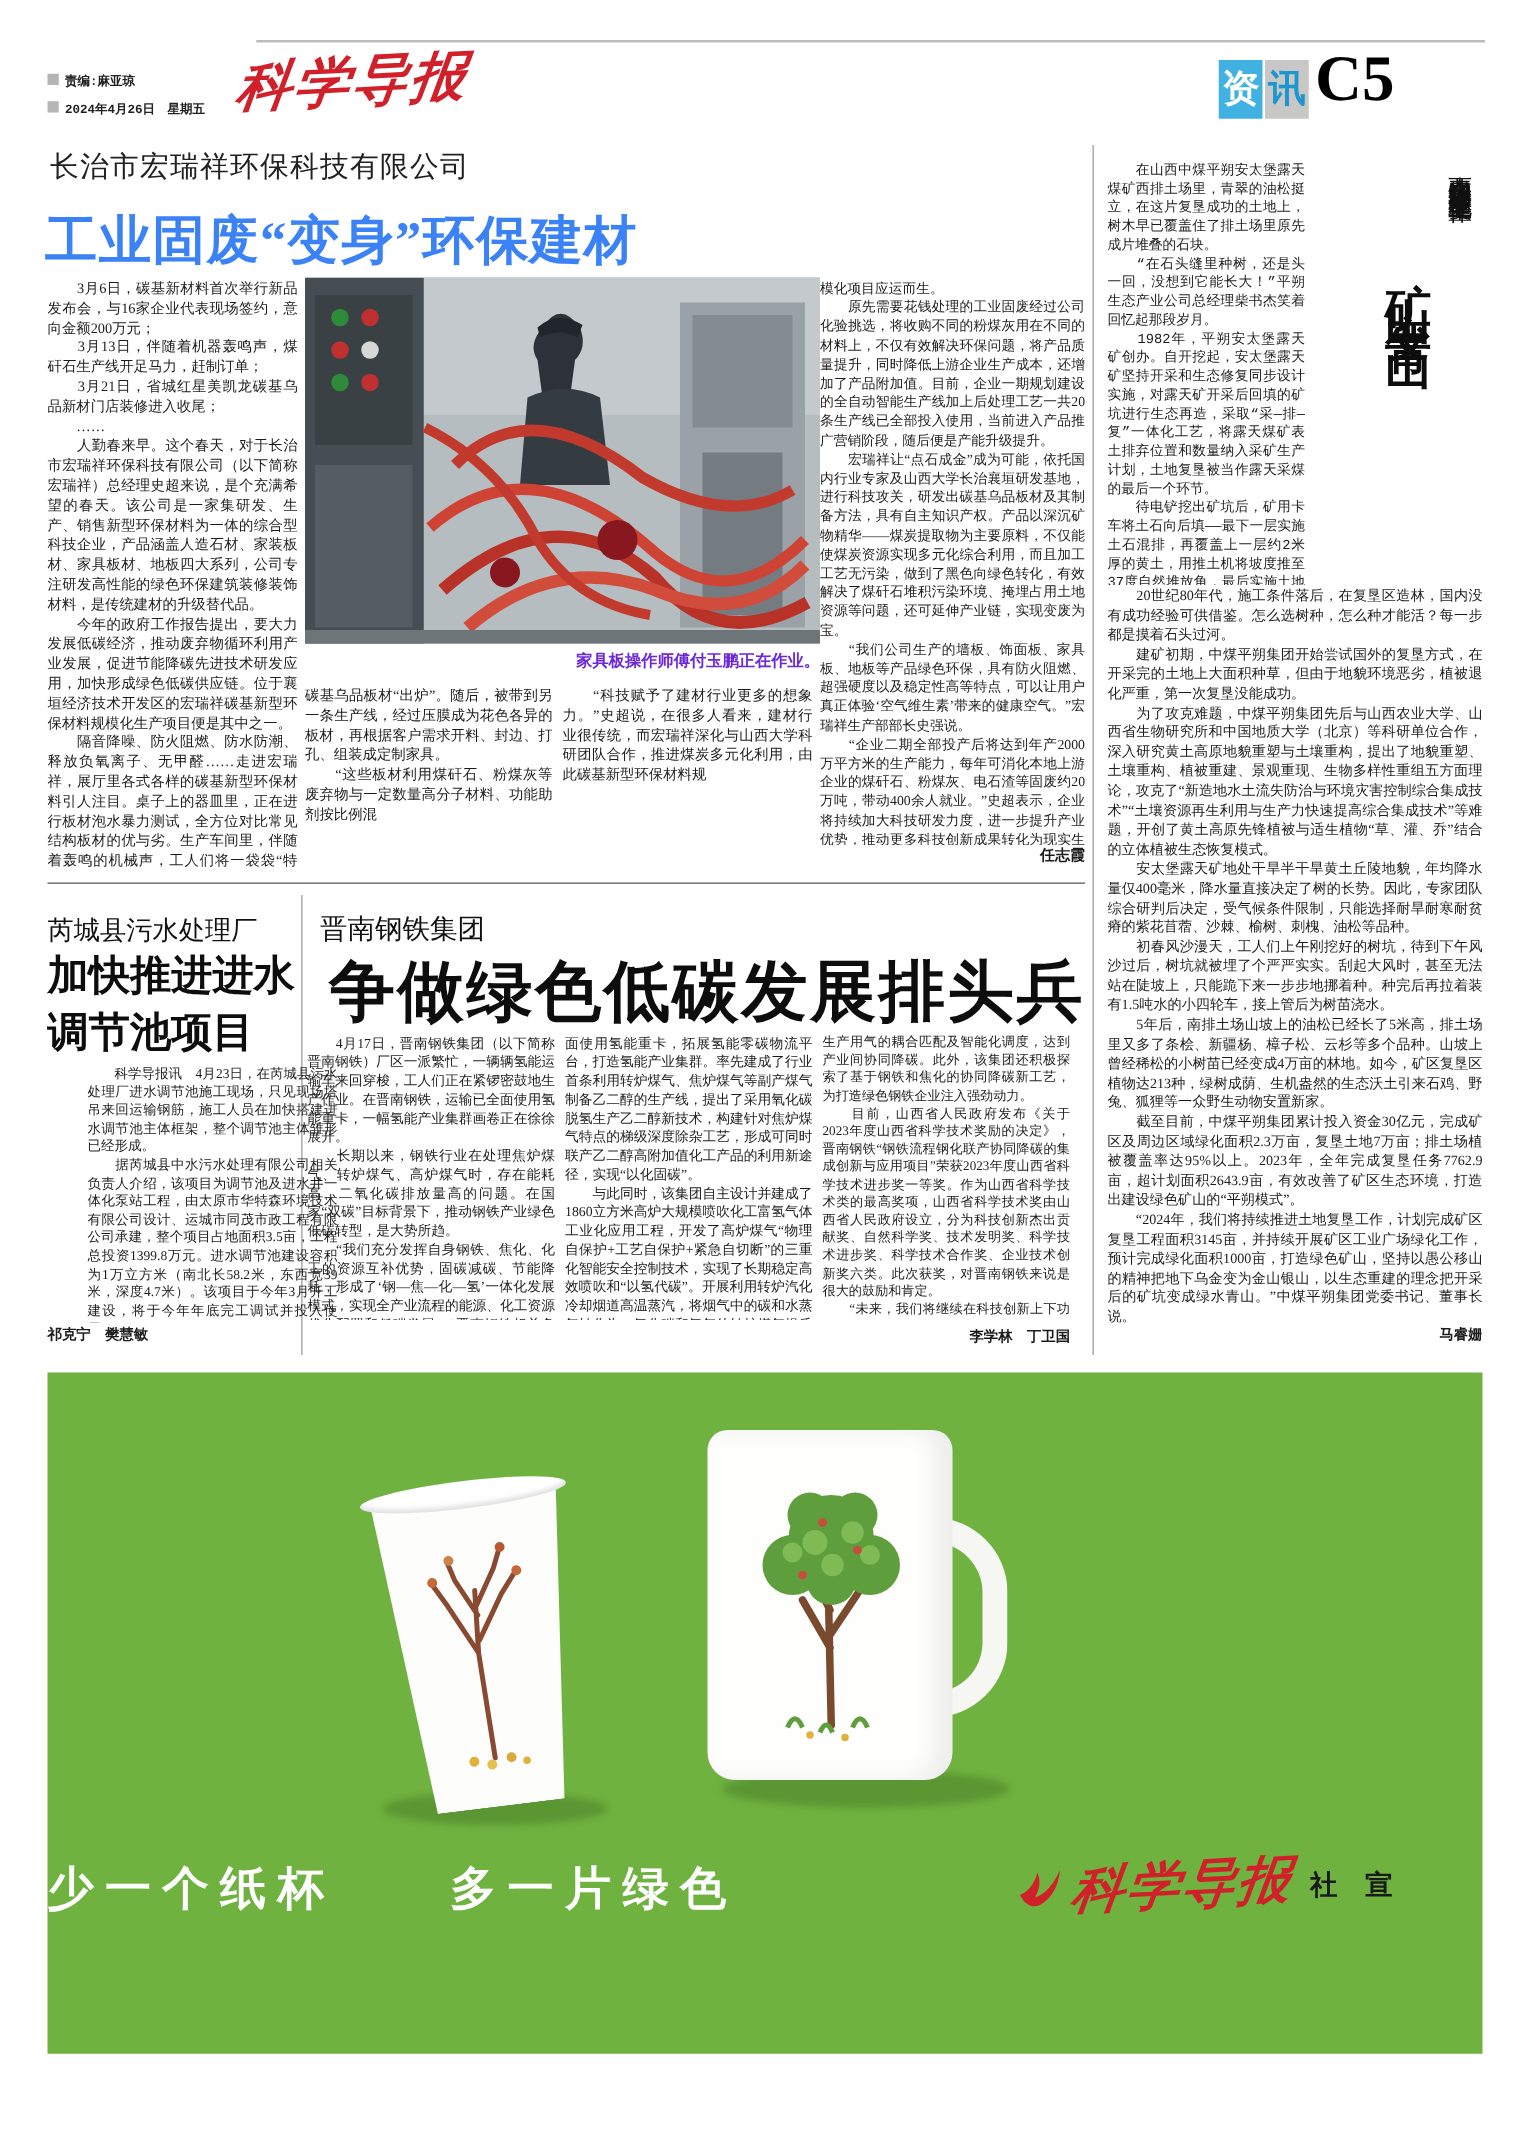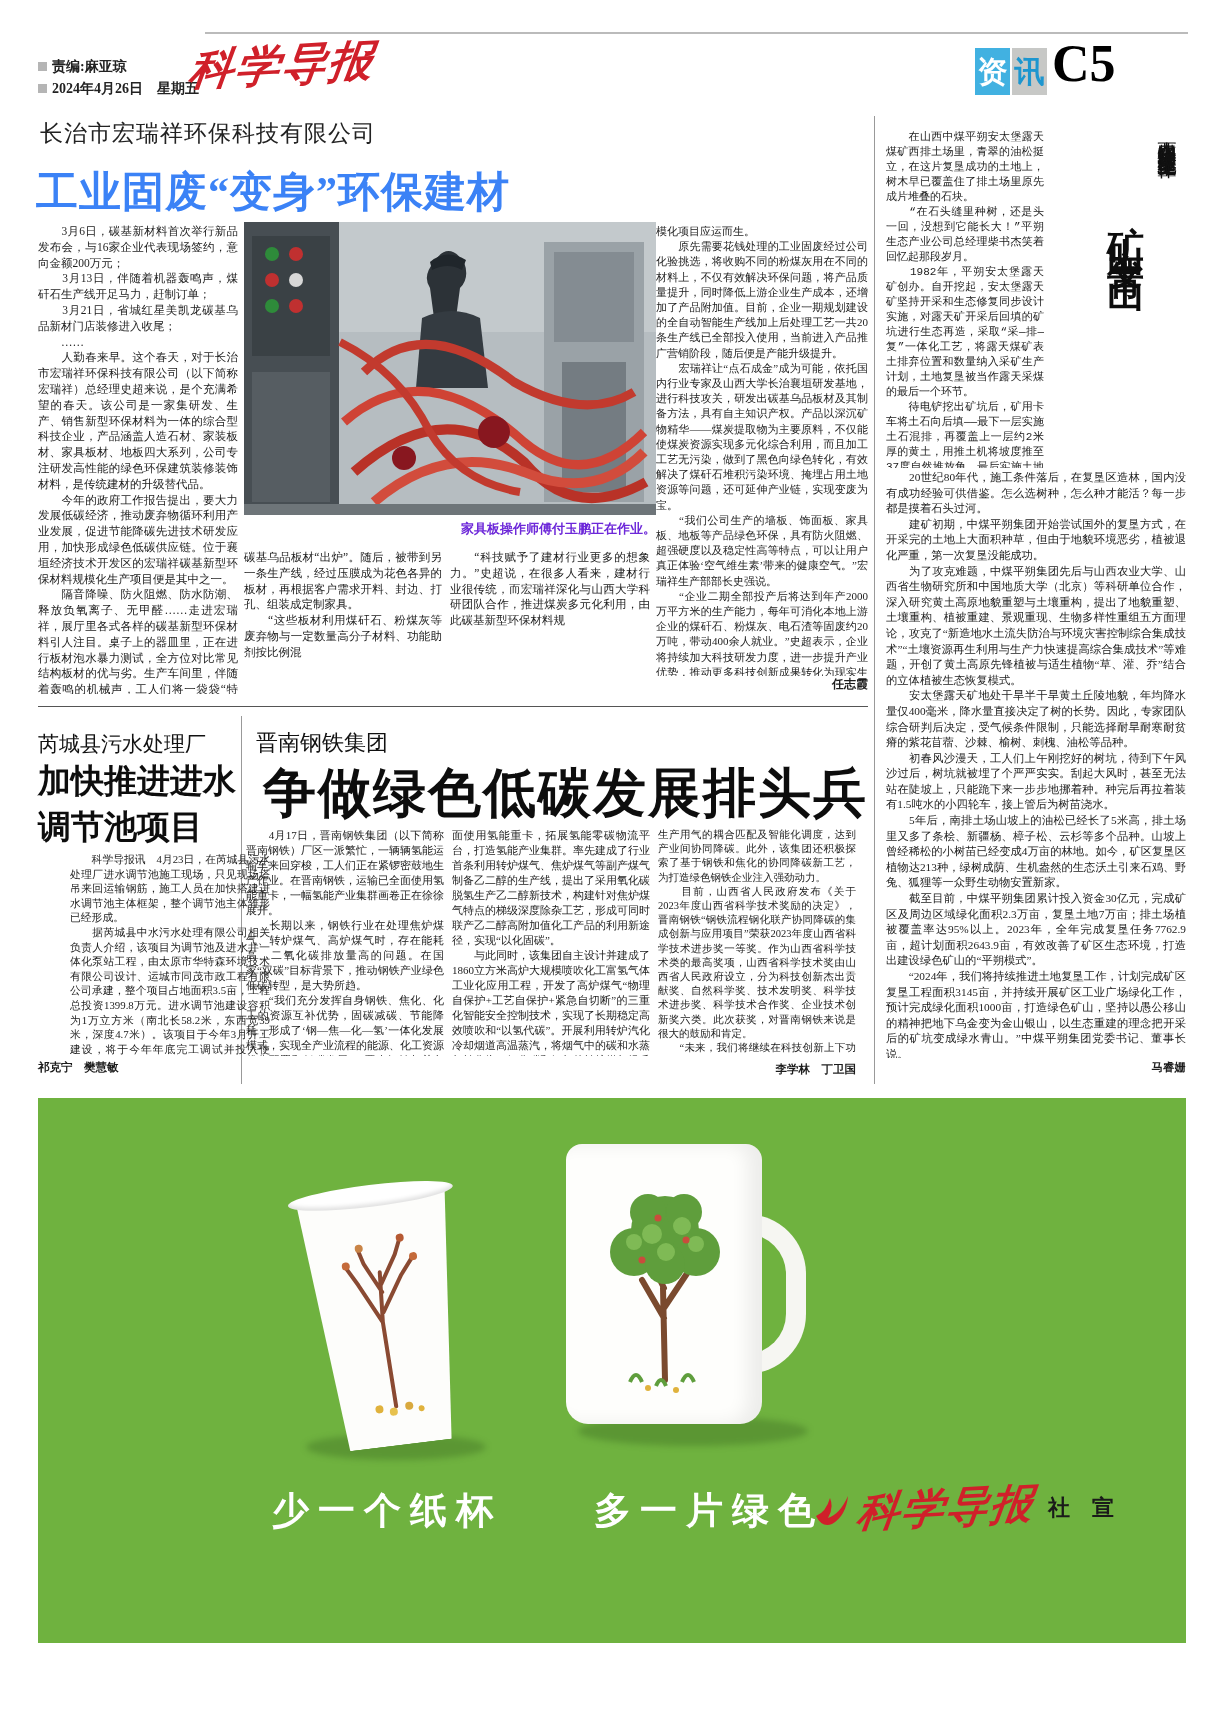--- a/index.html
+++ b/index.html
@@ -1,22 +1,22 @@
 <!DOCTYPE html>
 <html><head>
 <meta charset="utf-8">
 <style>
   html,body{margin:0;padding:0;background:#e8e8e8;}
   #page{position:relative;width:1220px;height:1725px;background:#ffffff;margin:0 auto;
         font-family:"Liberation Serif","DejaVu Serif",serif;color:#1c1c1c;overflow:hidden;}
   .abs{position:absolute;}
   
   .top-rule{left:205px;top:32px;width:983px;height:2px;background:#bbbbbb;}
-  .editor-block{left:38px;top:56px;font-family:Liberation Serif, serif;
-        font-size:14px;font-weight:bold;color:#222;line-height:22px;}
+  .editor-block{left:38px;top:56px;font-family:Liberation Mono, monospace;
+        font-size:10px;font-weight:bold;color:#222;line-height:22px;}
   .editor-block .sq{display:inline-block;width:9px;height:9px;background:#b5b5b5;margin-right:5px;}
   .masthead{left:190px;top:36px;font-size:44px;font-weight:bold;color:#d0202a;
         transform:skewX(-10deg) rotate(-3deg);letter-spacing:2px;font-style:italic;}
   .badge{width:35px;height:47px;text-align:center;line-height:47px;font-weight:bold;font-size:30px;}
   .badge-zi{left:975px;top:48px;background:#41b1e1;color:#ffffff;}
   .badge-xun{left:1012px;top:48px;background:#c7c8c6;color:#1d96cf;}
   .page-no{left:1052px;top:34px;font-size:52px;font-weight:bold;color:#000;font-family:"Liberation Serif",serif;}
   
   .m-kicker{left:40px;top:118px;font-size:23px;color:#222;letter-spacing:1px;}
   .m-headline{left:36px;top:164px;width:840px;font-size:42px;font-weight:bold;color:#3b82f6;letter-spacing:1px;}
@@ -64,22 +64,22 @@
       clip-path:polygon(6% 0,94% 0,80% 100%,20% 100%);}
   .paper-cup .rim{position:absolute;left:2px;top:0;width:166px;height:22px;background:#ffffff;
       border-radius:50%;box-shadow:inset 0 -3px 4px rgba(0,0,0,0.12);}
   .paper-cup svg{position:absolute;left:22px;top:38px;}
   .mug{position:absolute;left:528px;top:46px;width:210px;height:280px;}
   .mug .body{position:absolute;left:0;top:0;width:196px;height:280px;background:#fefefc;
       border-radius:16px 16px 22px 22px;box-shadow:inset -14px 0 18px rgba(0,0,0,0.07);}
   .mug .handle{position:absolute;right:-30px;top:70px;width:70px;height:120px;border:20px solid #f6f6f2;
       border-left:none;border-radius:0 60px 60px 0;}
   .mug svg{position:absolute;left:24px;top:30px;}
-  .slogan{position:absolute;left:0;top:388px;width:760px;text-align:right;color:#ffffff;
-      font-size:37px;font-weight:bold;letter-spacing:9px;font-family:"Liberation Sans",sans-serif;padding-left:26px;}
+  .slogan{position:absolute;left:0;top:388px;width:760px;text-align:left;color:#ffffff;
+      font-size:37px;font-weight:bold;letter-spacing:9px;font-family:"Liberation Sans",sans-serif;}
   .brand-row{position:absolute;left:772px;top:382px;white-space:nowrap;}
   .brand-mark{display:inline-block;vertical-align:middle;}
   .brand-text{display:inline-block;vertical-align:middle;font-size:42px;font-weight:bold;color:#d0202a;
       transform:skewX(-10deg) rotate(-3deg);font-style:italic;letter-spacing:2px;}
   .brand-suffix{display:inline-block;vertical-align:middle;margin-left:10px;font-size:22px;color:#1a1a1a;
       letter-spacing:8px;font-family:"Liberation Sans",sans-serif;font-weight:bold;}
 </style>
 </head>
 <body>
 

